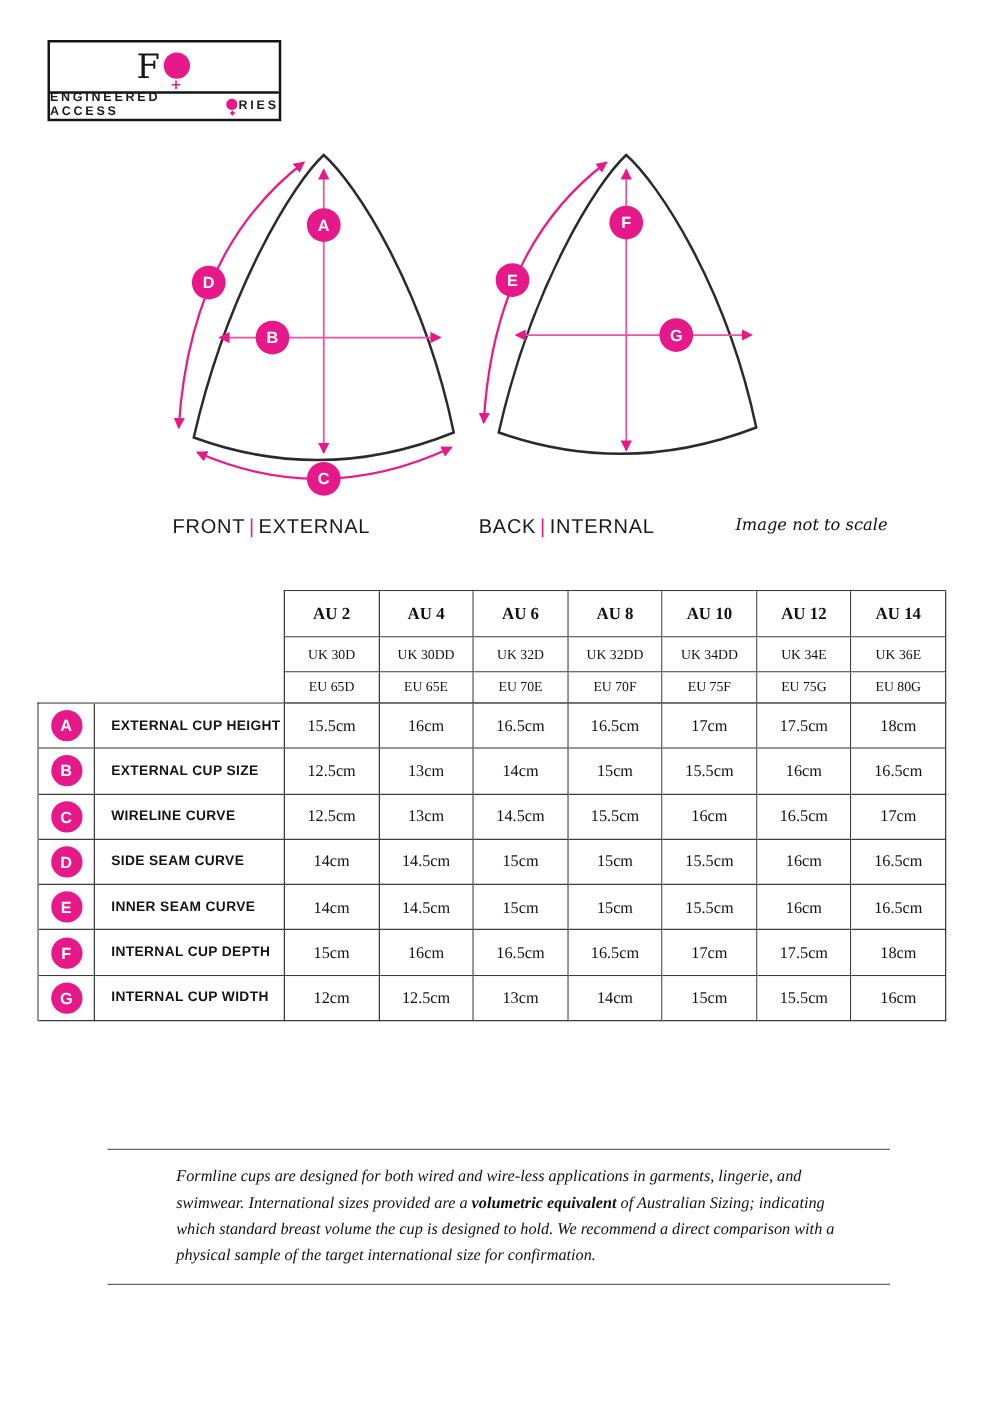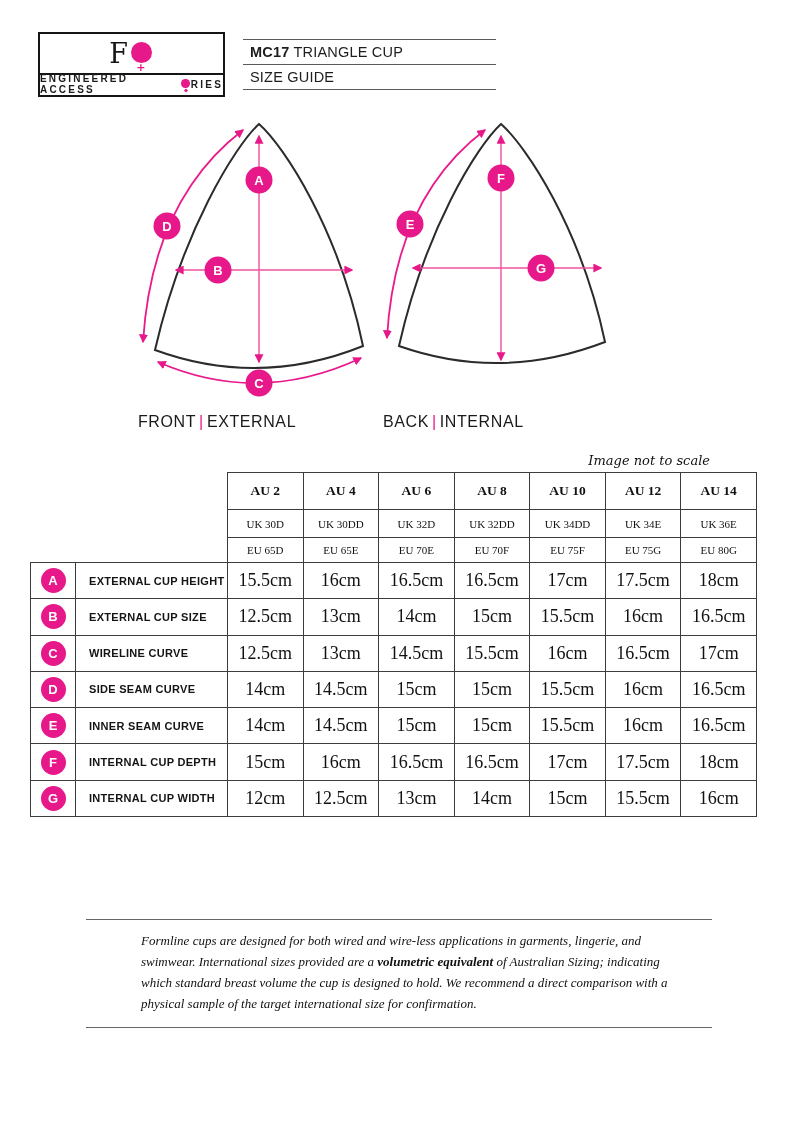--- a/index.html
+++ b/index.html
@@ -25,35 +25,35 @@
   .title-row b{font-weight:bold;}
 
   
   .svg-front{position:absolute;left:138px;top:116px;}
   .svg-back{position:absolute;left:383px;top:116px;}
   .caption{position:absolute;top:413px;font-size:16px;letter-spacing:0.6px;color:#1a1a1a;text-align:left;}
   .caption-front{left:138px;width:240px;}
   .caption-back{left:383px;width:235px;}
   .caption .pipe{color:#E7188A;padding:0 3px;}
   .scale-note{position:absolute;left:520px;top:413px;width:190px;text-align:right;
-              font-family:"DejaVu Serif",serif;font-style:italic;font-size:13px;color:#111;margin-top:40px;}
+              font-family:"DejaVu Serif",serif;font-style:italic;font-size:13px;color:#111;}
 
   
   .size-header{position:absolute;left:227px;top:472px;display:grid;
                grid-template-columns:repeat(7,75.57px);grid-template-rows:37px 28px 25px;
                border-left:1px solid #3c3c3c;border-top:1px solid #3c3c3c;}
   .size-body{position:absolute;left:30px;top:562px;display:grid;
              grid-template-columns:45px 152px repeat(7,75.57px);grid-template-rows:repeat(7,36.29px);
              border-left:1px solid #3c3c3c;border-top:1px solid #3c3c3c;}
   .tr{display:contents;}
   .cell{border-right:1px solid #3c3c3c;border-bottom:1px solid #3c3c3c;
         display:flex;align-items:center;justify-content:center;box-sizing:border-box;background:#fff;}
   .h-au{font-family:Liberation Serif, serif;font-weight:bold;font-size:13.5px;}
   .h-intl{font-family:"Liberation Serif",serif;font-size:11px;}
-  .val{font-family:"Liberation Serif",serif;font-size:18px;}
+  .val{font-family:"Liberation Serif",serif;font-size:13px;}
   .lbl{justify-content:flex-start;padding-left:13px;font-size:11px;font-weight:bold;letter-spacing:0.3px;color:#141414;}
   .tbadge{width:25px;height:25px;border-radius:50%;background:#E7188A;color:#fff;
           font-weight:bold;font-size:13px;display:flex;align-items:center;justify-content:center;}
 
   
   .rule{position:absolute;left:86px;width:626px;border-top:1.5px solid #666;}
   .rule-top{top:919px;}
   .rule-bottom{top:1027px;}
   .footer-text{position:absolute;left:141px;top:930px;width:552px;margin:0;
                font-family:Liberation Serif, serif;font-style:italic;font-size:13px;line-height:1.62;color:#101010;}
@@ -71,27 +71,20 @@
       <span>F</span>
         <span class="logo-o"></span>
     </div>
     <div class="logo-sub">
       <span>ENGINEERED ACCESS</span>
         <span class="logo-dot"></span>
         <span>RIES</span>
     </div>
   </div>
 
-  <div class="title-block">
-    <div class="title-row">
-      <b>MC17</b>
-      <span>TRIANGLE CUP</span>
-    </div>
-    <div class="title-row">SIZE GUIDE</div>
-  </div>
 
   <svg class="svg-front" width="240" height="292" viewBox="0 0 240 292">
     <defs>
       <marker id="ahf" viewBox="0 0 10 10" refX="8.5" refY="5" markerWidth="9" markerHeight="9" orient="auto-start-reverse" markerUnits="userSpaceOnUse">
         <path d="M0,0 L10,5 L0,10 Z" fill="#E7188A"></path>
       </marker>
     </defs>
     <path d="M121,8 C97,30 44,116 17,234 Q121,272 225,230 C201,114 146,30 121,8 Z" fill="none" stroke="#2b2b2b" stroke-width="2"></path>
     <path d="M121,20 L121,246" stroke="#F0519F" stroke-width="1.4" fill="none" marker-start="url(#ahf)" marker-end="url(#ahf)"></path>
     <path d="M38,154 L214,154" stroke="#F0519F" stroke-width="1.4" fill="none" marker-start="url(#ahf)" marker-end="url(#ahf)"></path>

